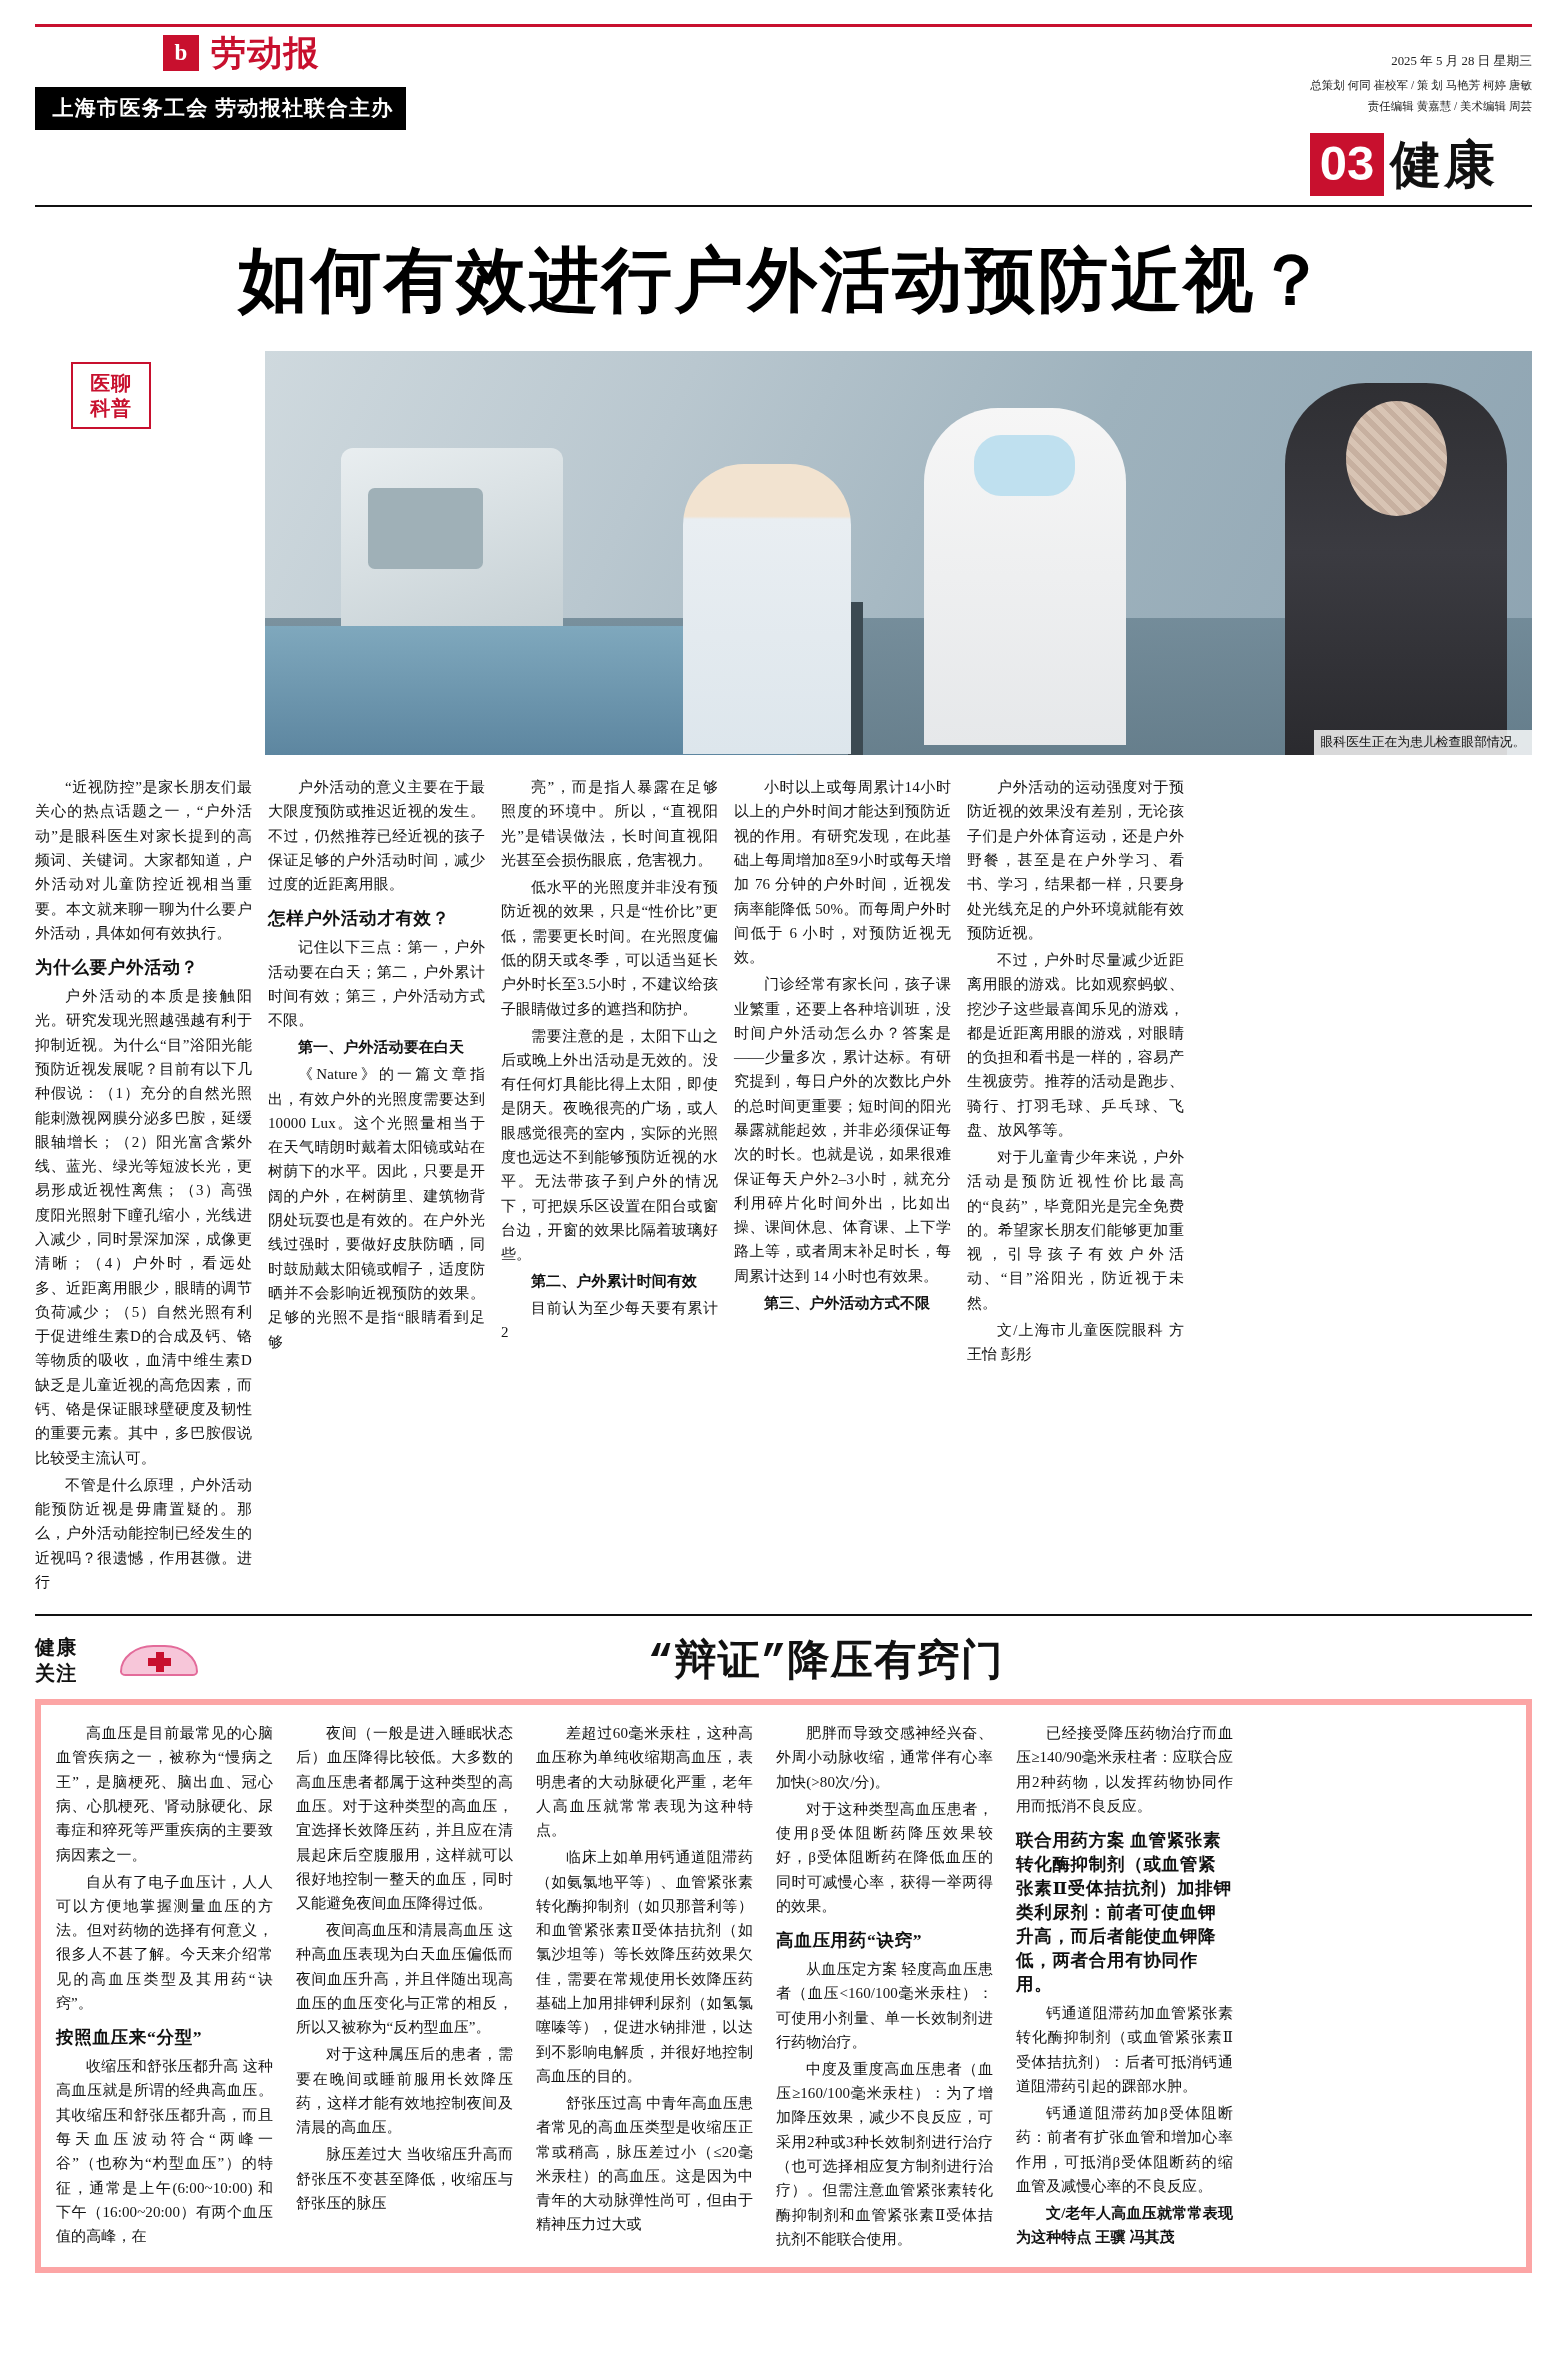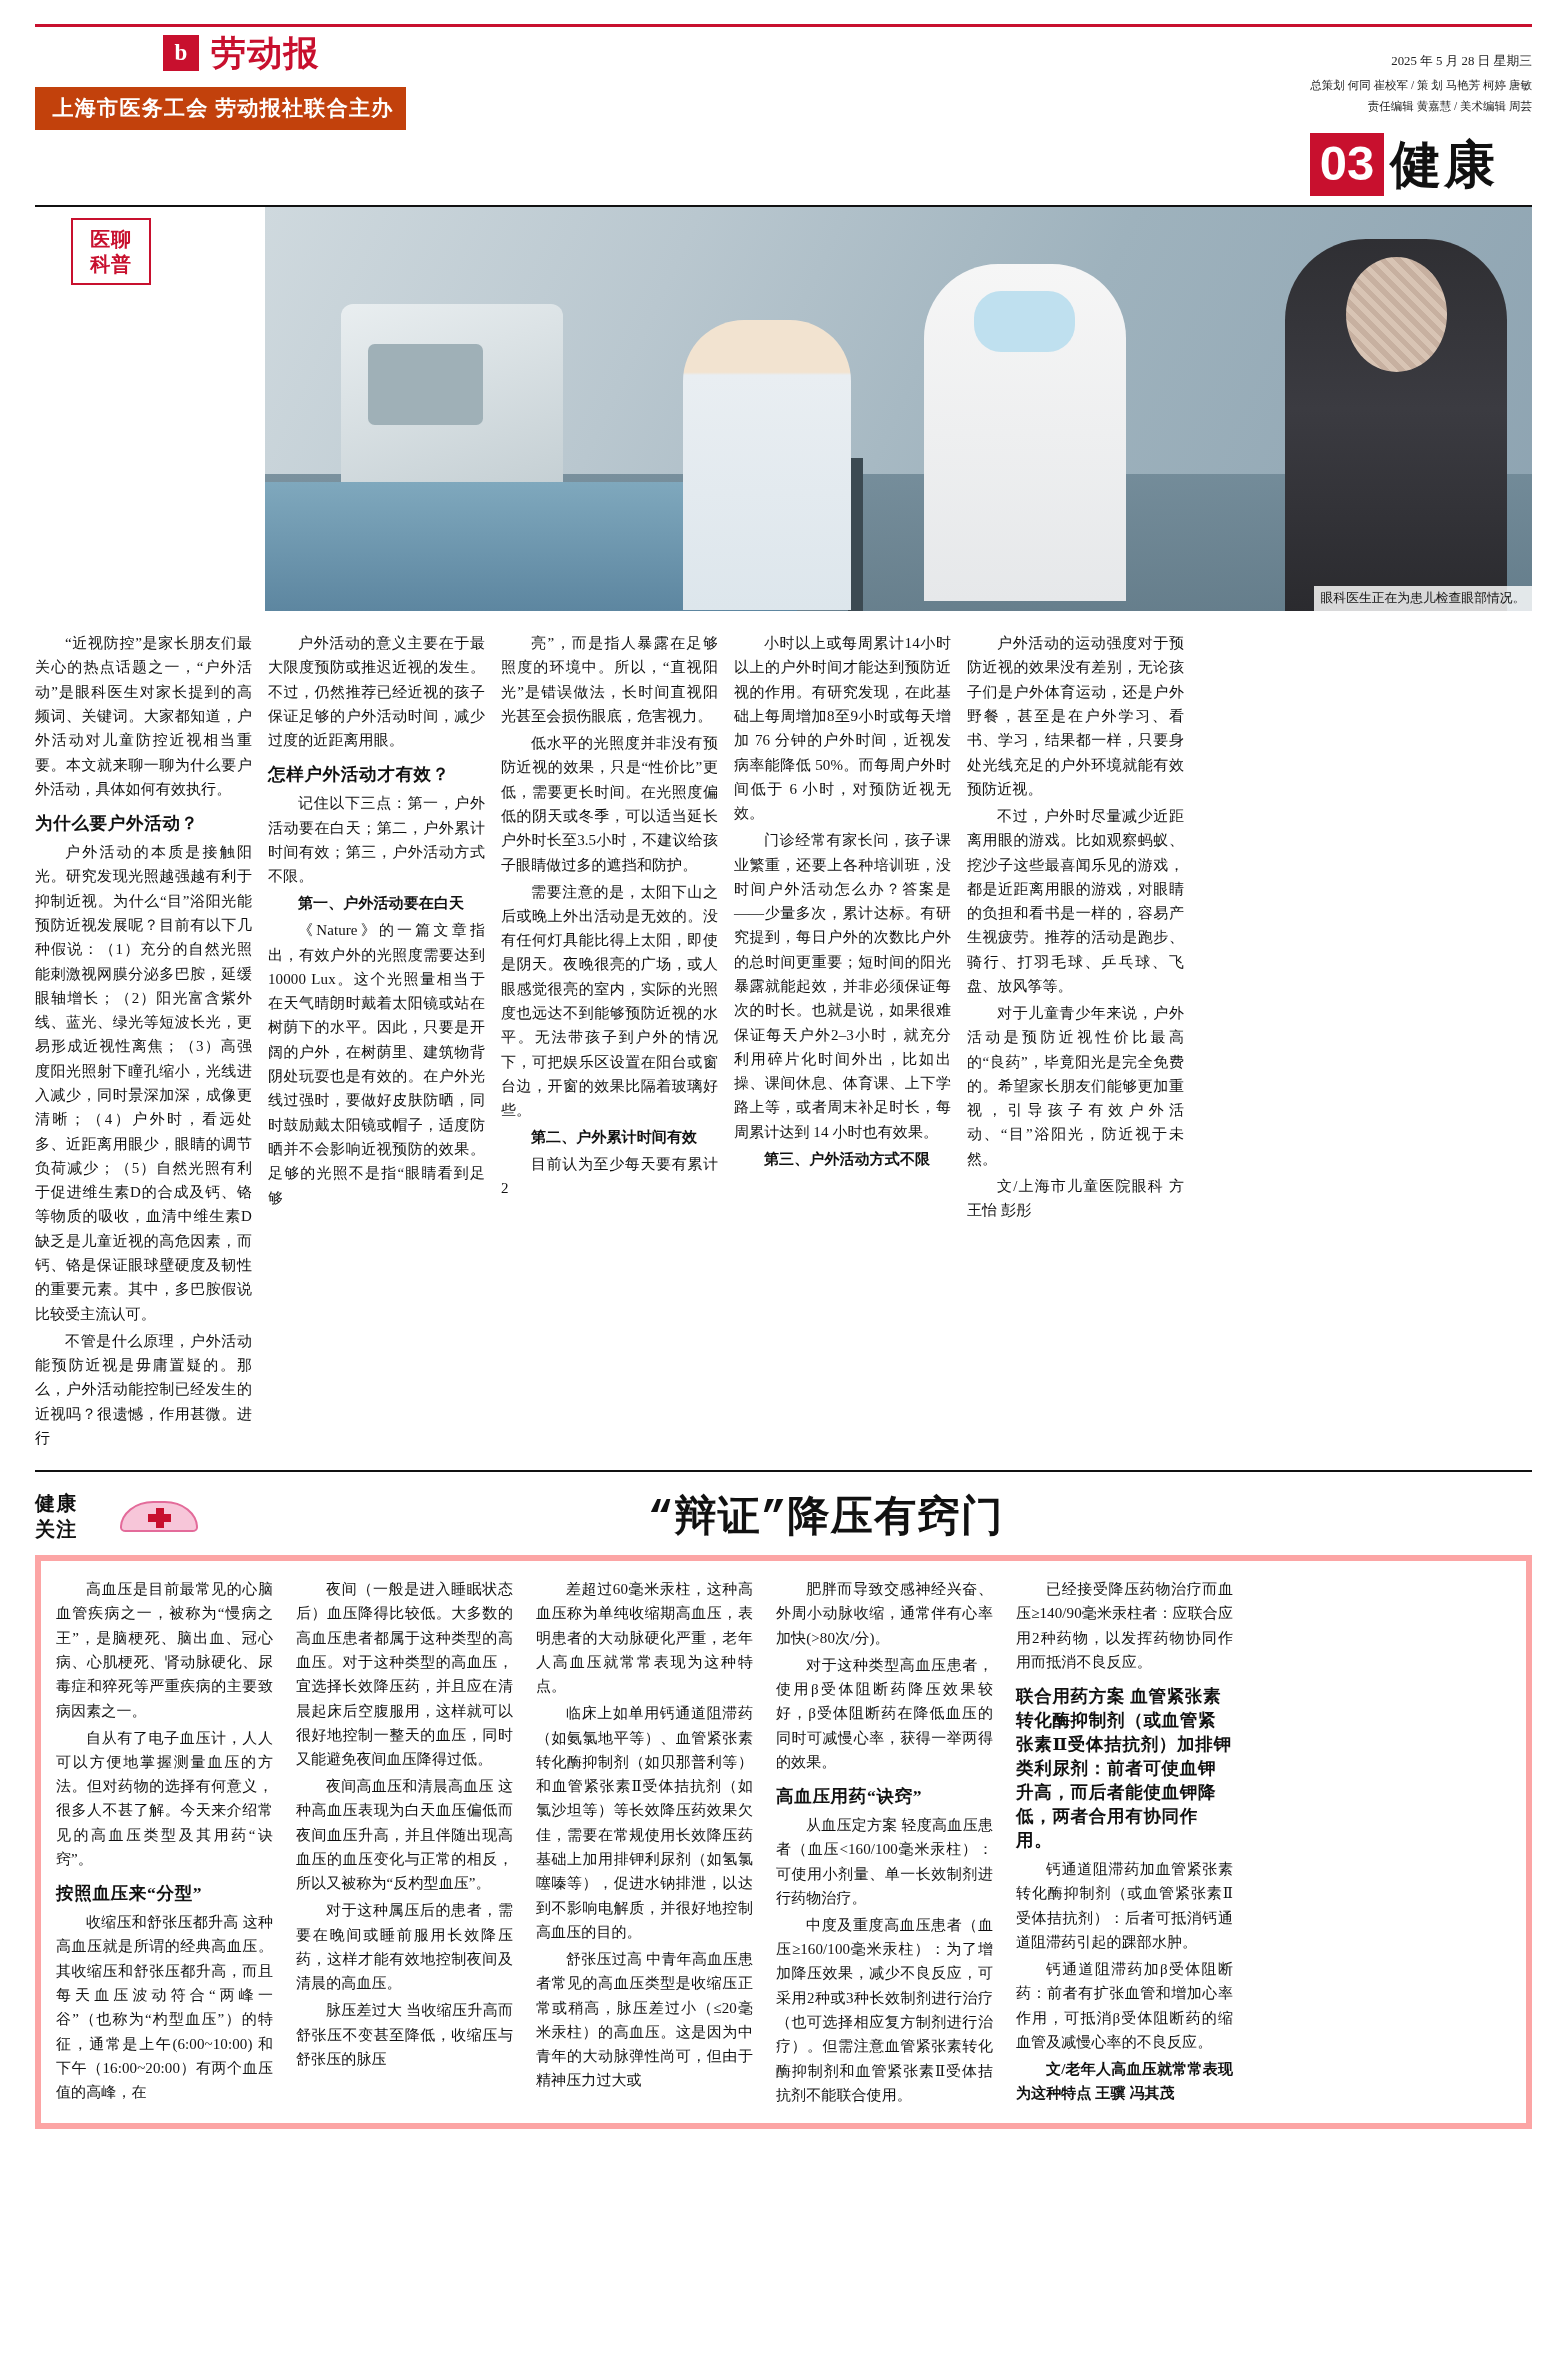--- a/index.html
+++ b/index.html
@@ -20,21 +20,21 @@
     width: 36px; height: 36px; background:#c8102e; color:#fff;
     display:flex; align-items:center; justify-content:center;
     font-size: 23px; font-family:"Liberation Serif", serif; font-weight:bold;
   }
   .logo-text {
     font-size: 35px; font-weight: bold; color:#c8102e; letter-spacing: 1.3px;
     font-family:"DejaVu Serif", serif;
   }
   .mast-redbar {
     margin-top: 10.8px;
-    background:#c2410c; color:#fff; font-weight:bold;
+    background:#000000; color:#fff; font-weight:bold;
     font-size: 21px; letter-spacing:1.3px;
     padding: 6.7px 12px 7.4px 17.5px;
     display:inline-block;
   }
   .mast-right { margin-left:auto; display:flex; align-items:flex-start; gap:16px; padding-top: 17.5px; flex-direction: column;}
   .mast-credits { text-align:right; font-size:11.5px; line-height:1.85; color:#222; padding-top:2.7px;}
   .mast-credits .date { font-size:12.8px; margin-bottom:1.3px; }
   .pagenum-wrap { display:flex; align-items:center; gap:6.7px; }
   .pagenum {
     background:#c8102e; color:#fff; font-size:49px; font-weight:bold;
@@ -153,20 +153,21 @@
         <div>责任编辑 黄嘉慧 / 美术编辑 周芸</div>
       </div>
       <div class="pagenum-wrap">
         <span class="pagenum">03</span>
         <span class="section-name">健康</span>
       </div>
     </div>
   </div>
   <div class="mast-rule"></div>
 
+  <div class="headline">如何有效进行户外活动预防近视？</div>
 
   <div class="top-area">
     <div class="lead-col">
       <div class="tag-box">医聊<br>科普</div>
     </div>
     <div class="photo-wrap">
       <div class="photo">
         <div class="wall"></div>
         <div class="floorline"></div>
         <div class="machine"></div>

